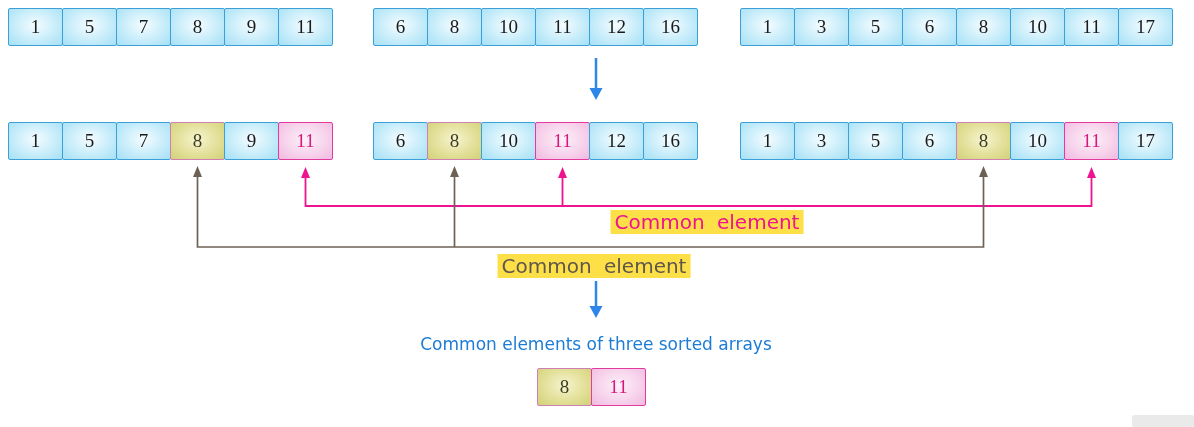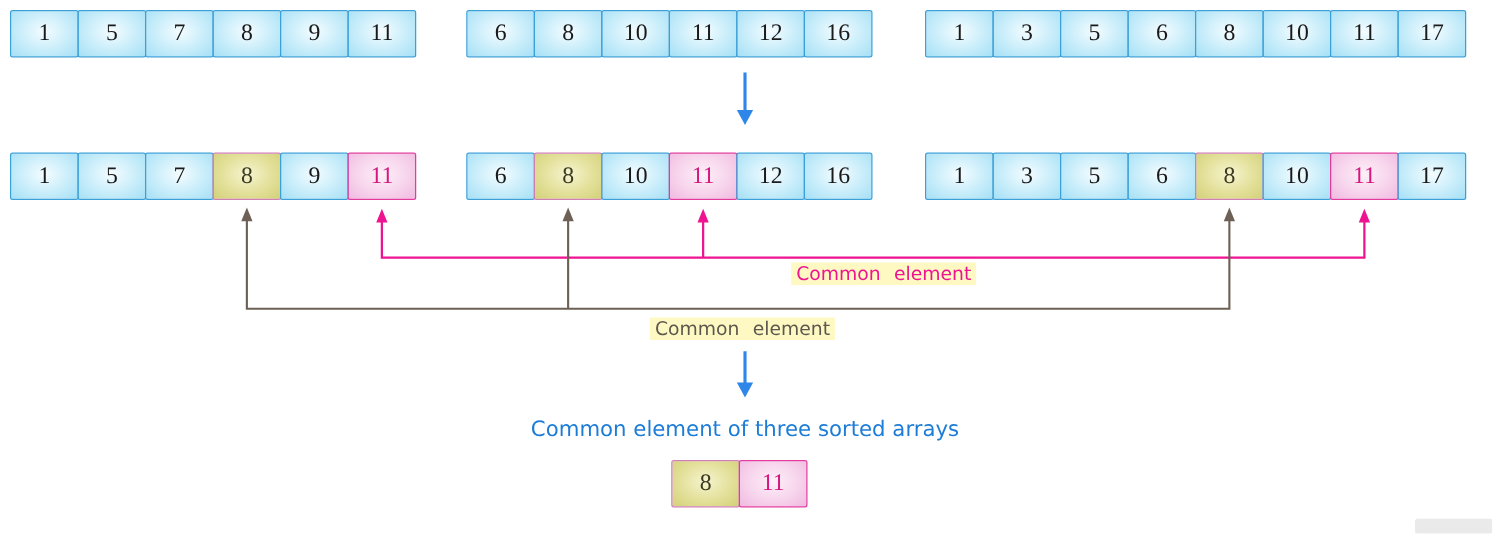--- a/index.html
+++ b/index.html
@@ -35,21 +35,21 @@
   }
   svg.overlay{position:absolute;left:0;top:0;pointer-events:none;}
   g.blue-arrow line{stroke:var(--blue-accent);stroke-width:2.5;}
   g.blue-arrow polygon{fill:var(--blue-accent);}
   g.gray-connector line, g.gray-connector polyline{stroke:var(--gray-accent);stroke-width:1.7;fill:none;}
   g.gray-connector polygon{fill:var(--gray-accent);}
   g.pink-connector line, g.pink-connector polyline{stroke:var(--pink-accent);stroke-width:1.8;fill:none;}
   g.pink-connector polygon{fill:var(--pink-accent);}
   .lbl{
     position:absolute;transform:translateX(-50%);
-    font-size:15px;white-space:nowrap;word-spacing:6px;background:#fef9c3;padding:0 4px;
+    font-size:20px;white-space:nowrap;word-spacing:6px;background:#fde047;padding:0 4px;
   }
   .lbl.pink{color:var(--pink-accent);}
   .lbl.gray{color:#5f564e;}
   .title{
     position:absolute;transform:translateX(-50%);
     font-size:17px;color:var(--title-blue);white-space:nowrap;
   }
   .watermark{
     position:absolute;right:0;bottom:0;width:62px;height:12px;
     background:#d9d9d9;opacity:.55;border-radius:2px;
@@ -138,21 +138,21 @@
     </g>
 
     <g class="blue-arrow">
       <line x1="596" y1="281" x2="596" y2="308"></line>
       <polygon points="589.5,306 602.5,306 596,318"></polygon>
     </g>
   </svg>
 
   <div class="lbl pink" style="left:707px;top:210px">Common element</div>
   <div class="lbl gray" style="left:594px;top:254px">Common element</div>
-  <div class="title" style="left:596px;top:334px">Common element of three sorted arrays</div>
+  <div class="title" style="left:596px;top:334px">Common elements of three sorted arrays</div>
 
   <div class="array" style="left:537px;top:368px">
       <div class="cell olive">8</div>
       <div class="cell pink">11</div>
     </div>
 
   <div class="watermark"></div>
 </div>
 
 </body></html>

